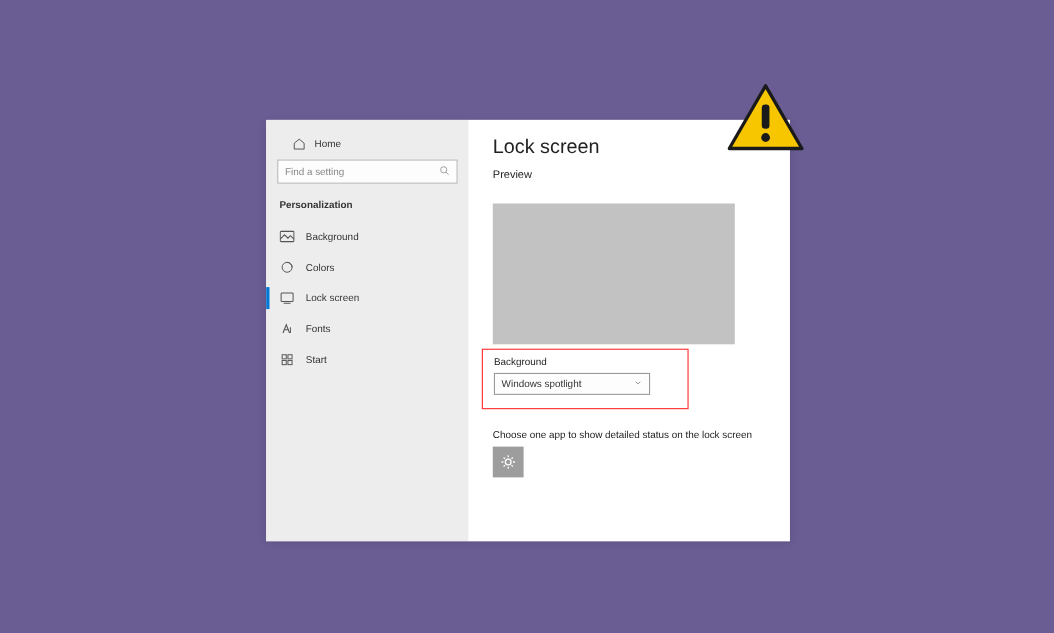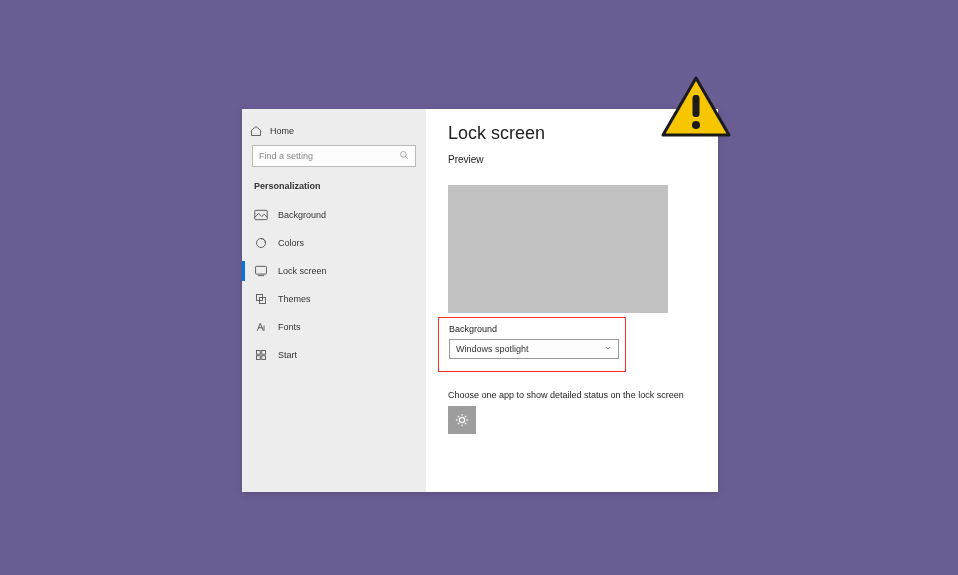--- a/index.html
+++ b/index.html
@@ -30,21 +30,21 @@
       background: #ededed;
       padding: 10px 0 0 0;
       display: flex;
       flex-direction: column;
       font-size: 9px;
       color: #333;
     }
     .home-row {
       display: flex;
       align-items: center;
-      padding: 6px 12px 8px 8px;
+      padding: 6px 12px 8px 24px;
       gap: 8px;
     }
     .home-row .icon {
       width: 12px;
       height: 12px;
       display: flex;
       align-items: center;
       justify-content: center;
       color: #555;
     }
@@ -146,21 +146,21 @@
     }
     .bg-label {
       font-size: 9px;
       color: #222;
       margin-bottom: 5px;
     }
     .dropdown {
       border: 1px solid #999;
       background: #fdfdfd;
       height: 20px;
-      width: 170px;
+      width: 142px;
       display: flex;
       align-items: center;
       justify-content: space-between;
       padding: 0 6px;
       font-size: 9px;
       color: #333;
     }
     .dropdown .icon svg {
       width: 8px;
       height: 8px;
@@ -249,29 +249,20 @@
       <div class="nav-item active">
         <span class="icon">
           <svg viewBox="0 0 18 14">
               <rect x="2" y="1" width="14" height="10" rx="1"></rect>
               <line x1="5" y1="13" x2="13" y2="13"></line>
             </svg>
         </span>
         <span>Lock screen</span>
       </div>
 
-      <div class="nav-item">
-        <span class="icon">
-          <svg viewBox="0 0 16 16">
-              <rect x="2" y="2" width="8" height="8"></rect>
-              <rect x="6" y="6" width="8" height="8"></rect>
-            </svg>
-        </span>
-        <span>Themes</span>
-      </div>
 
       <div class="nav-item">
         <span class="icon">
           <svg viewBox="0 0 16 16">
               <path d="M3 13 L7 3 L11 13 M4.5 9 L9.5 9" stroke-width="1.3"></path>
               <path d="M12 13 L12 6"></path>
             </svg>
         </span>
         <span>Fonts</span>
       </div>

